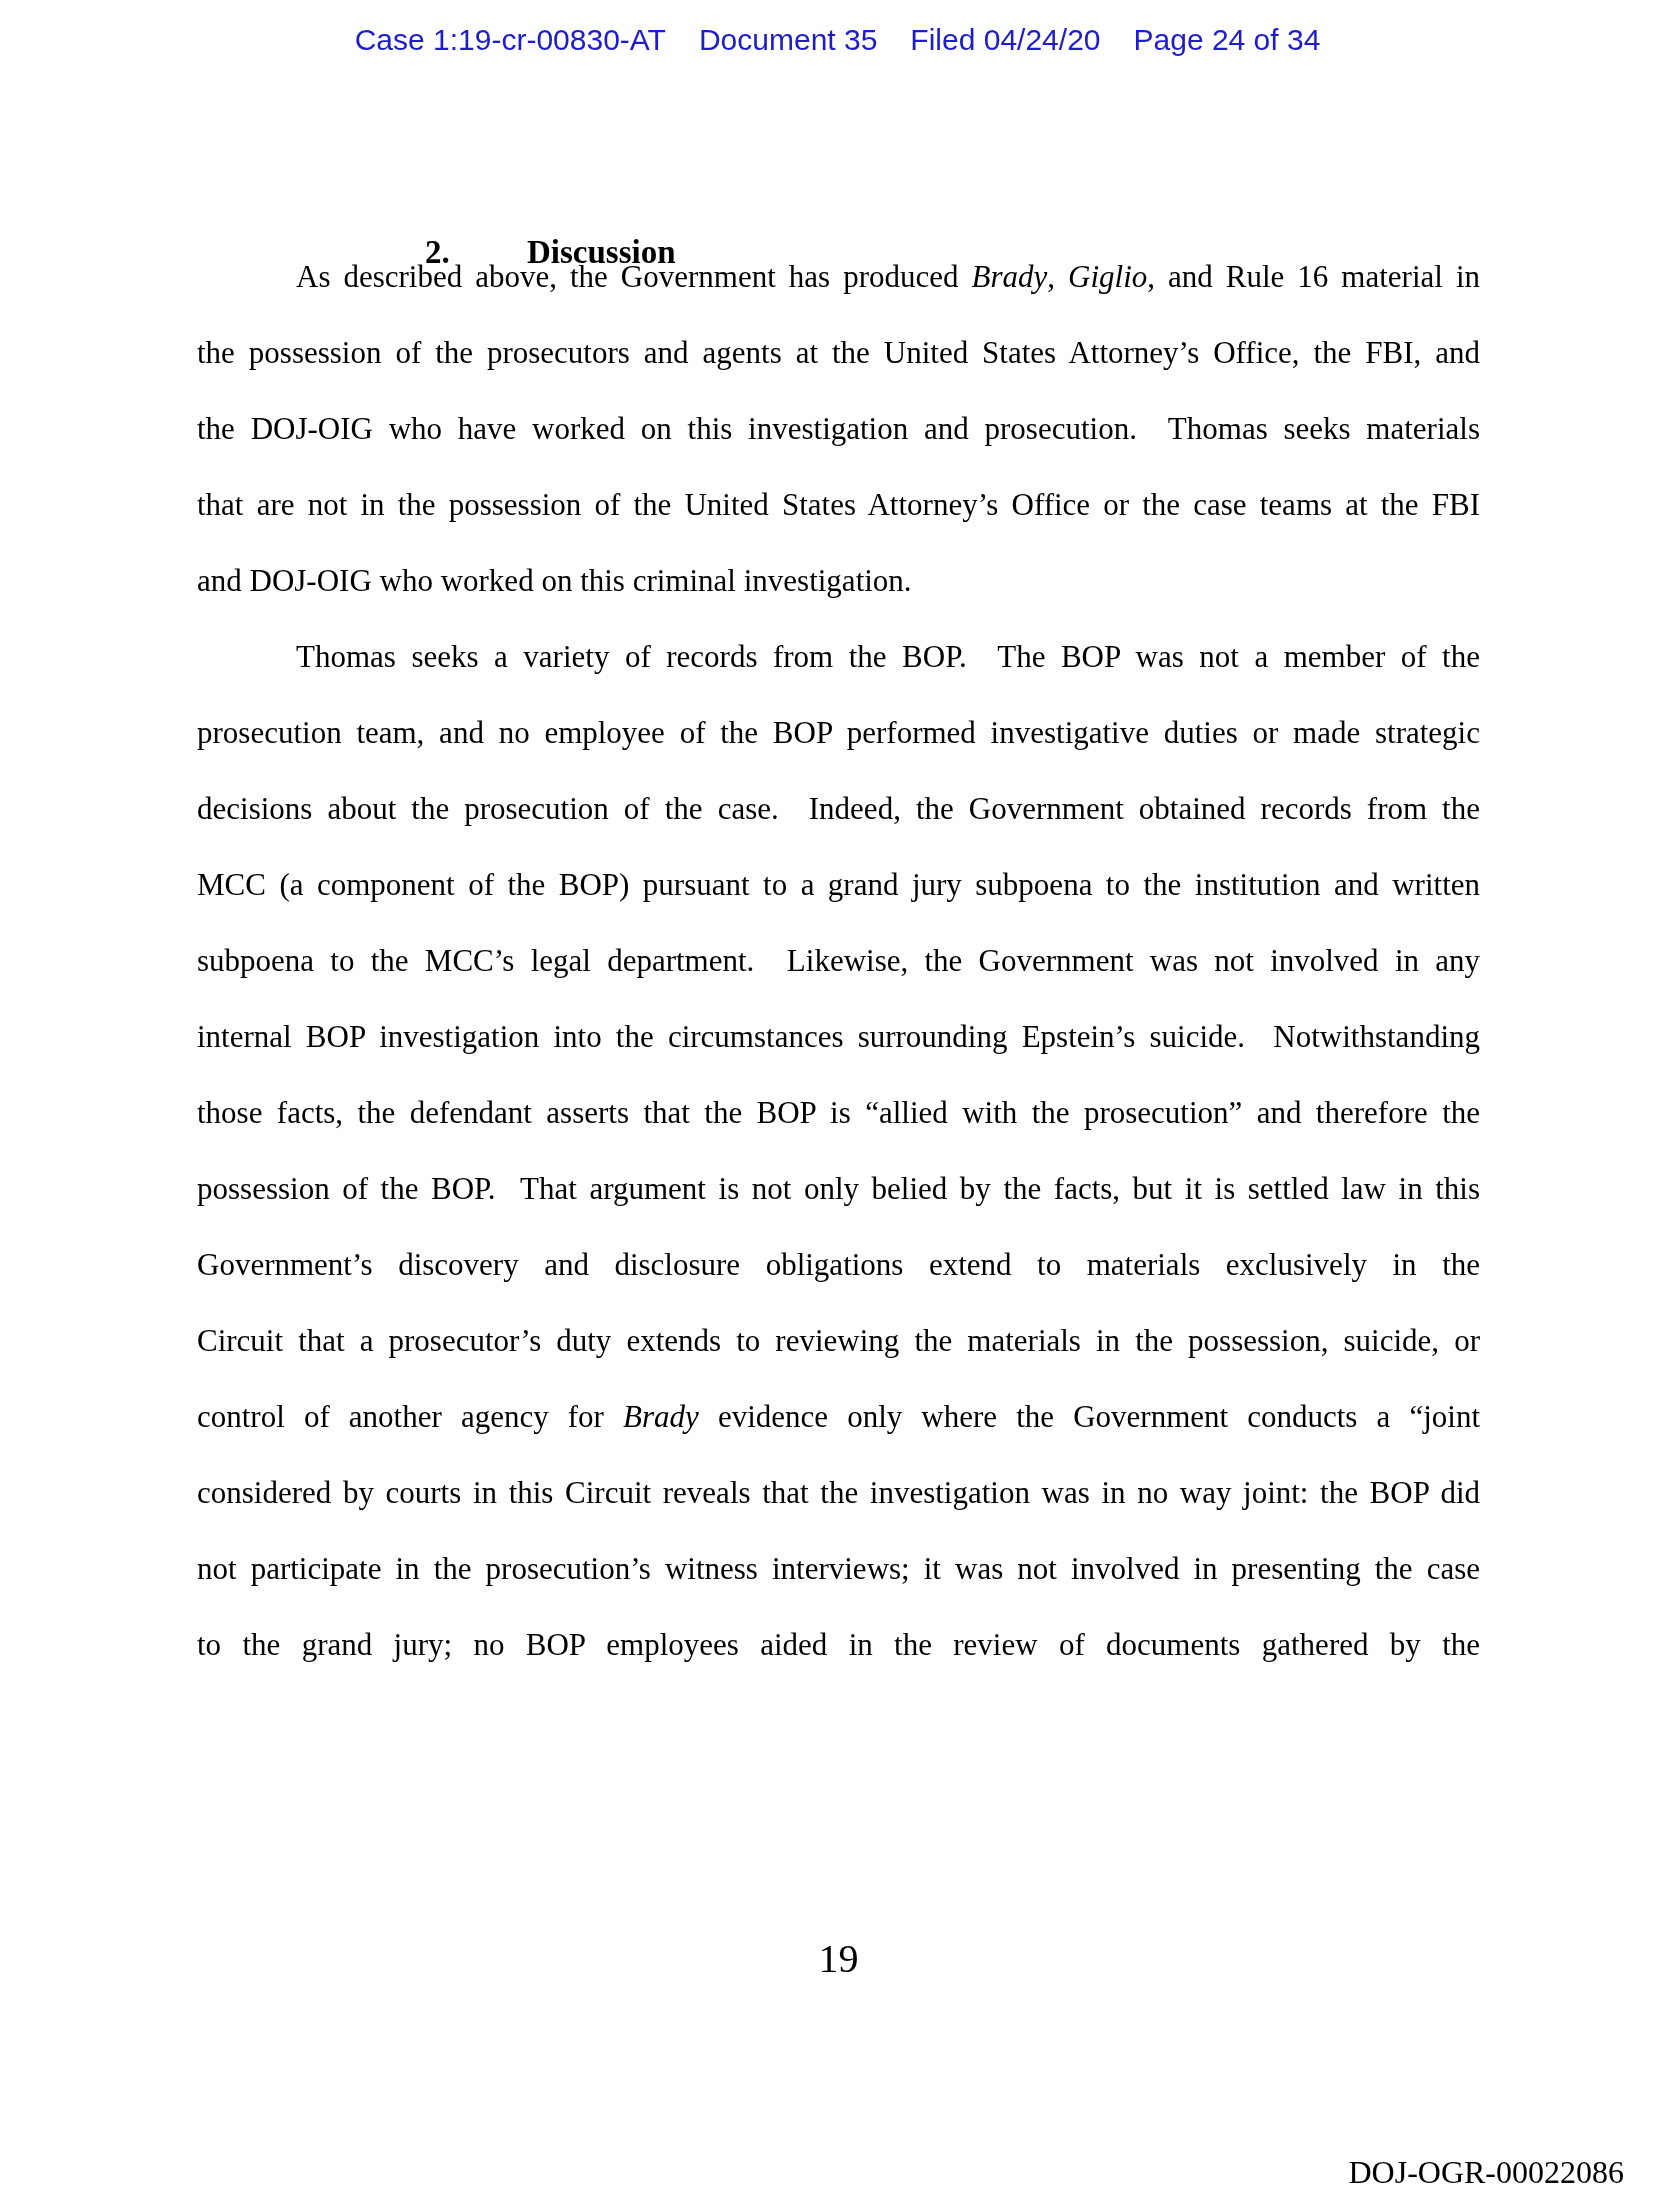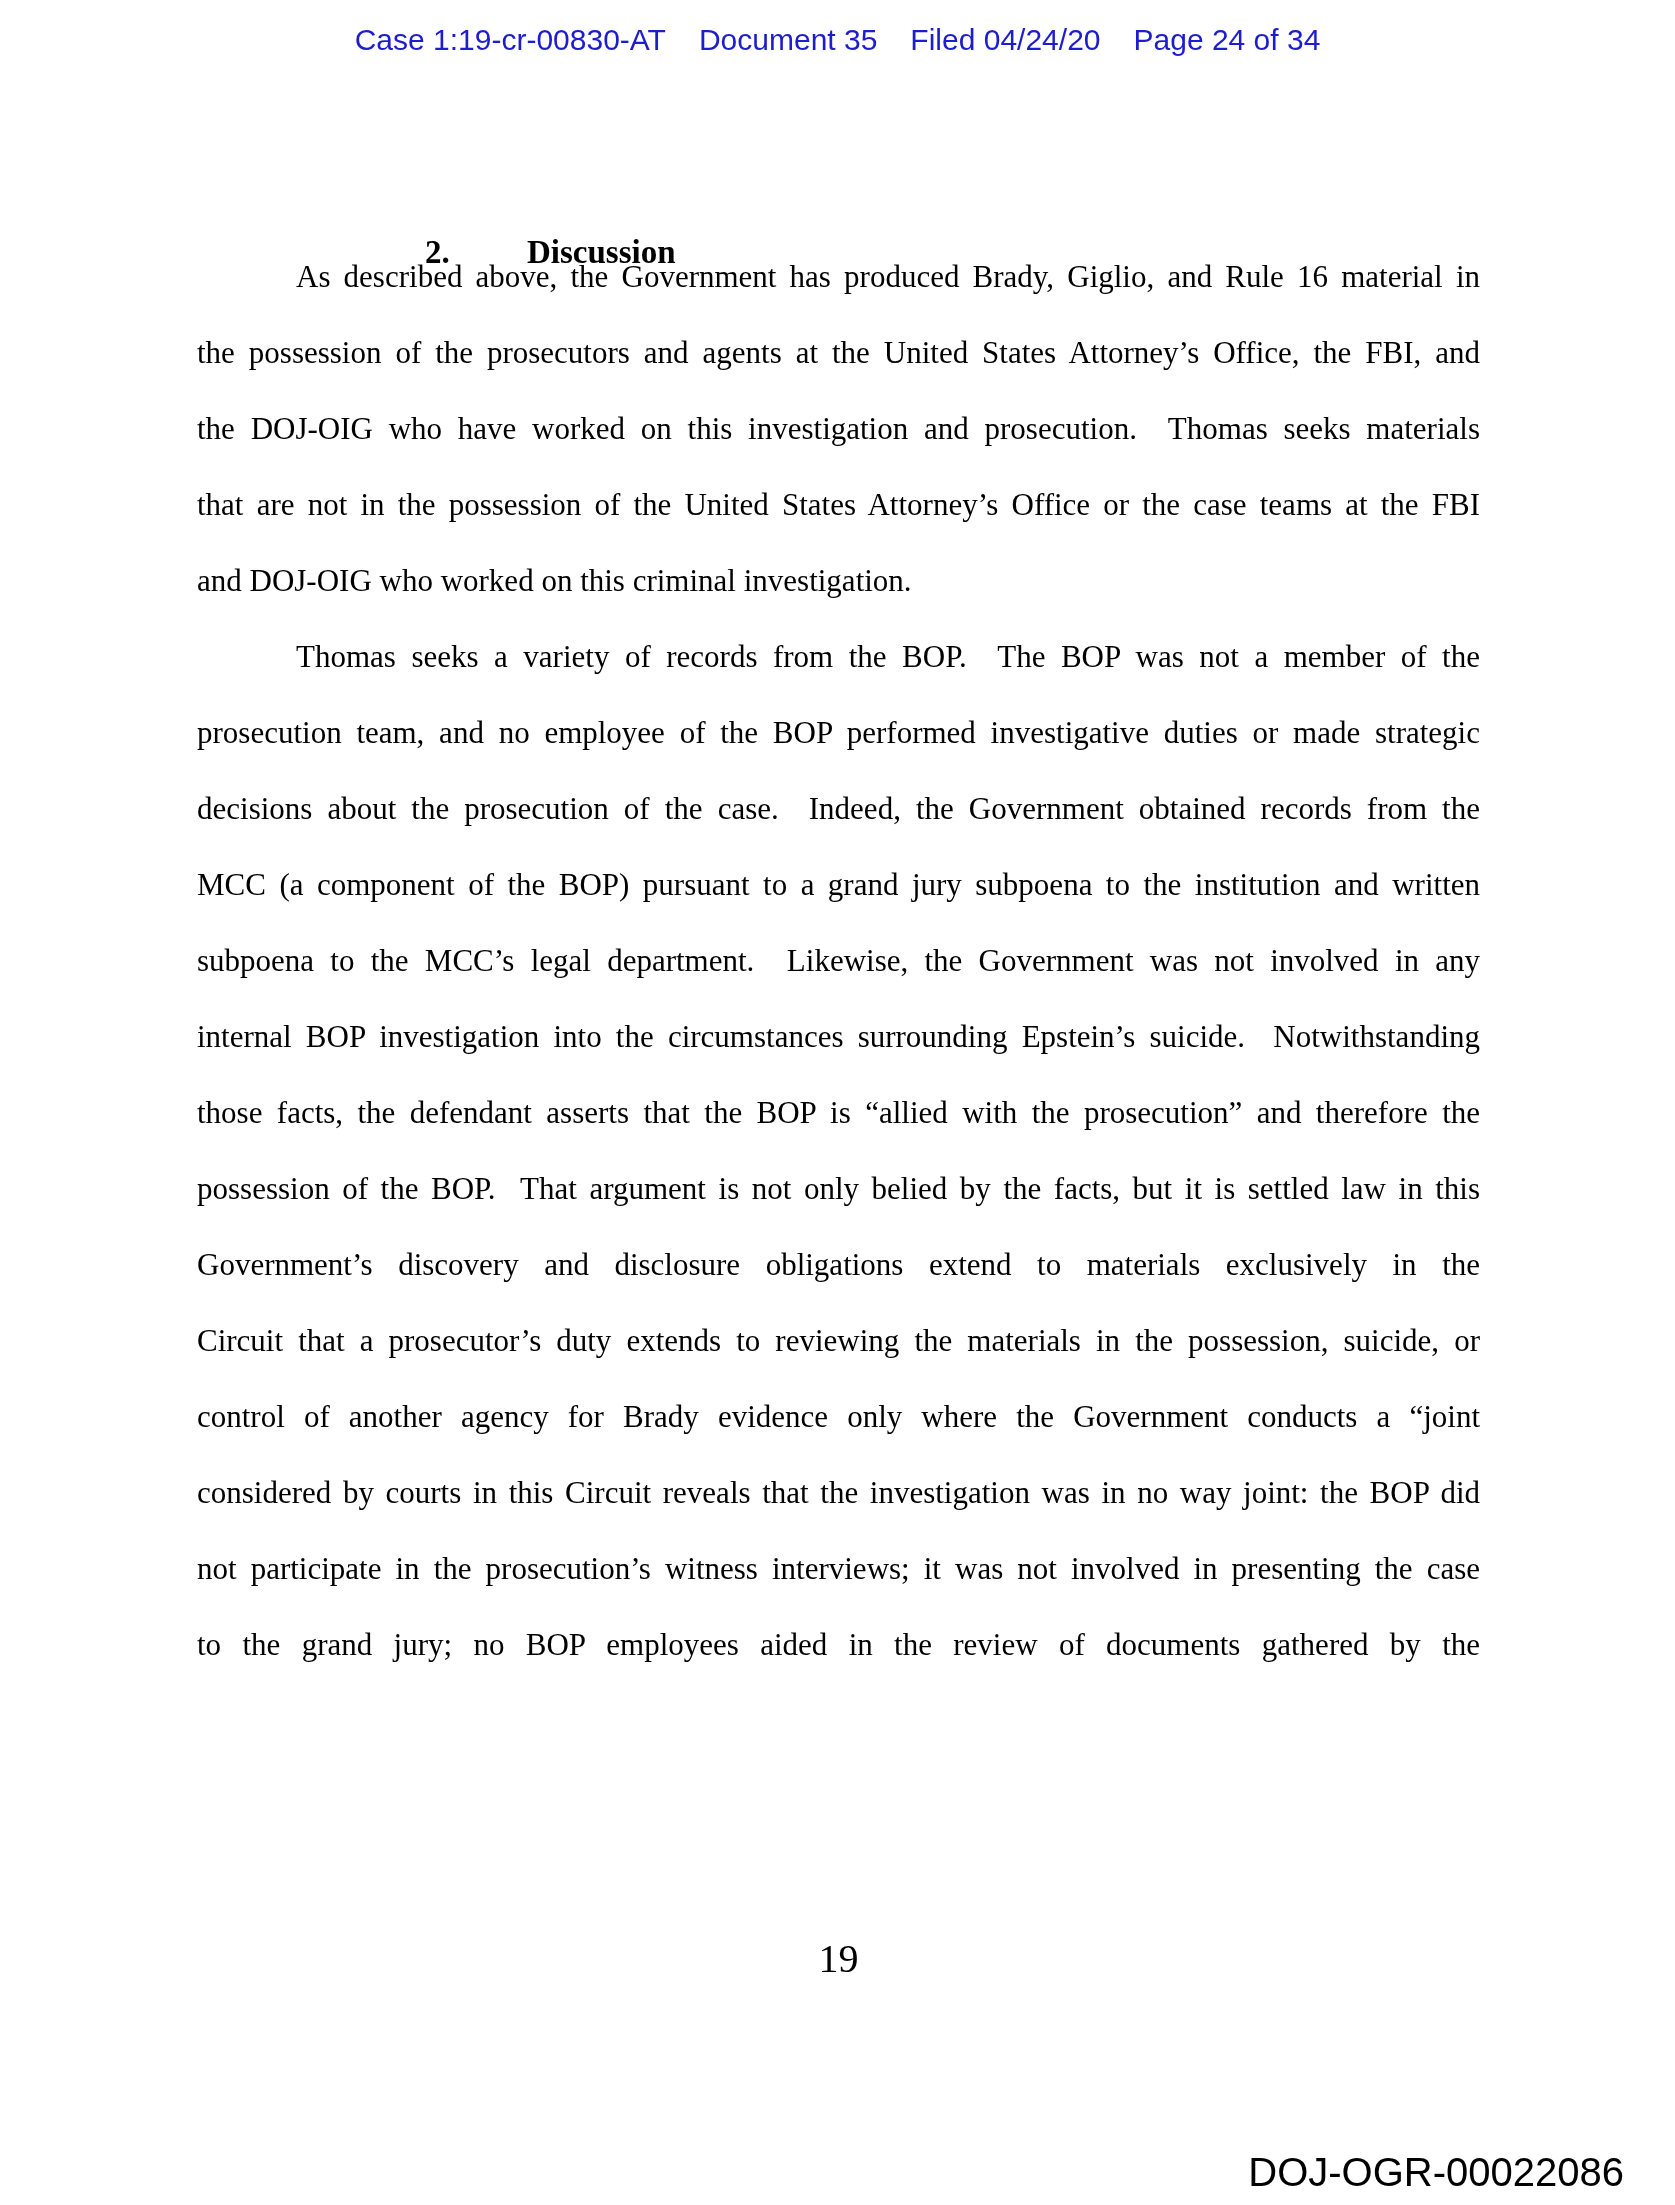--- a/index.html
+++ b/index.html
@@ -31,30 +31,30 @@
   .bodytext {
     position: absolute; top: 239px; left: 197px; width: 1283px;
     font-size: 31px; line-height: 76px;
   }
   .line {
     white-space: pre-wrap;
     text-align: justify;
   }
   .line.just { text-align-last: justify; -moz-text-align-last: justify; }
   .line.indent { text-indent: 99px; }
-  .it { }
+  .it { font-style: italic; }
 
   .page-number {
     position: absolute; top: 1939px; left: 197px; width: 1283px;
     text-align: center; font-size: 40px; line-height: 39px;
   }
   .bates {
     position: absolute; top: 2153px; right: 51px;
-    font-family: Liberation Sans, sans-serif;
-    font-size: 40px; line-height: 39px;
+    font-family: Liberation Serif, serif;
+    font-size: 32px; line-height: 39px;
   }
 </style>
 </head>
 <body>
 
 <div class="page">
 
   <div class="header">
     <span>Case 1:19-cr-00830-AT</span>
     <span>Document 35</span>

